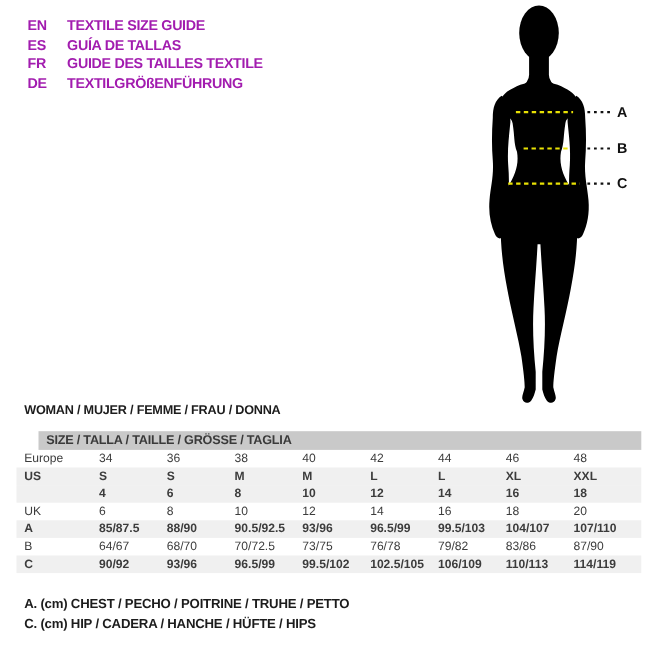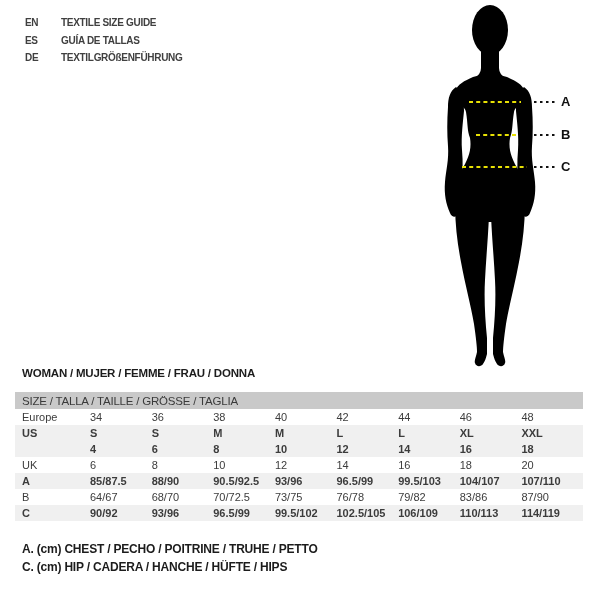--- a/index.html
+++ b/index.html
@@ -1,38 +1,38 @@
 <!DOCTYPE html>
 <html style="--header-bg: #c9c9c9; --stripe-bg: #f0f0f0; --accent-yellow: #e8e104;"><head>
 <meta charset="utf-8">
 <style>
   html,body { margin:0; padding:0; }
   body { font-family:"Liberation Sans", sans-serif; background:#fff; }
   .sheet { position:relative; width:600px; height:600px; background:#fff; overflow:hidden; }
 
   
   .lang-list { position:absolute; left:25px; top:14px; }
-  .lang-row { display:flex; line-height:17.5px; font-size:10px; font-weight:bold;
-              color:#404040; letter-spacing:-0.3px; }
+  .lang-row { display:flex; line-height:17.5px; font-size:13px; font-weight:bold;
+              color:#a21caf; letter-spacing:-0.3px; }
   .lang-row .code { width:36px; }
 
   
   .figure-svg { position:absolute; left:0; top:0; }
   .measure-label { position:absolute; font-size:13px; font-weight:bold; color:#111;
                    width:14px; text-align:left; }
 
   
   .woman-title { position:absolute; left:22px; top:367px; font-size:11.5px; font-weight:bold;
                  color:#1c1c1c; letter-spacing:-0.2px; }
 
   
   .size-table { position:absolute; left:15px; top:392px; width:568px; }
   .thead { height:17px; background:var(--header-bg,#c9c9c9); display:flex; align-items:center;
-           padding-left:7px; box-sizing:border-box; font-size:11.5px; font-weight:normal;
-           color:#3a3a3a; letter-spacing:-0.2px; }
+           padding-left:7px; box-sizing:border-box; font-size:11.5px; font-weight:bold;
+           color:#3a3a3a; letter-spacing:-0.2px;margin-left:20px; }
   .trow { display:flex; height:16px; align-items:center; font-size:11px; color:#3c3c3c; }
   .trow.striped { background:var(--stripe-bg,#f0f0f0);font-weight:bold; }
   .trow .lbl { width:75px; padding-left:7px; box-sizing:border-box; }
   .trow .val { flex:1; }
 
   
   .legend { position:absolute; left:22px; top:541px; }
   .legend-item { line-height:17.6px; font-size:12px; font-weight:bold; color:#1c1c1c;
                  letter-spacing:-0.2px; }
 </style>
@@ -42,20 +42,24 @@
 <div class="sheet">
 
   <div class="lang-list">
     <div class="lang-row">
       <span class="code">EN</span>
       <span>TEXTILE SIZE GUIDE</span>
     </div>
     <div class="lang-row">
       <span class="code">ES</span>
       <span>GUÍA DE TALLAS</span>
+    </div>
+    <div class="lang-row">
+      <span class="code">FR</span>
+      <span>GUIDE DES TAILLES TEXTILE</span>
     </div>
     <div class="lang-row">
       <span class="code">DE</span>
       <span>TEXTILGRÖßENFÜHRUNG</span>
     </div>
   </div>
 
   <svg class="figure-svg" width="600" height="600" viewBox="0 0 600 600">
     <g fill="#000">
       <ellipse cx="490" cy="30" rx="18" ry="25"></ellipse>

